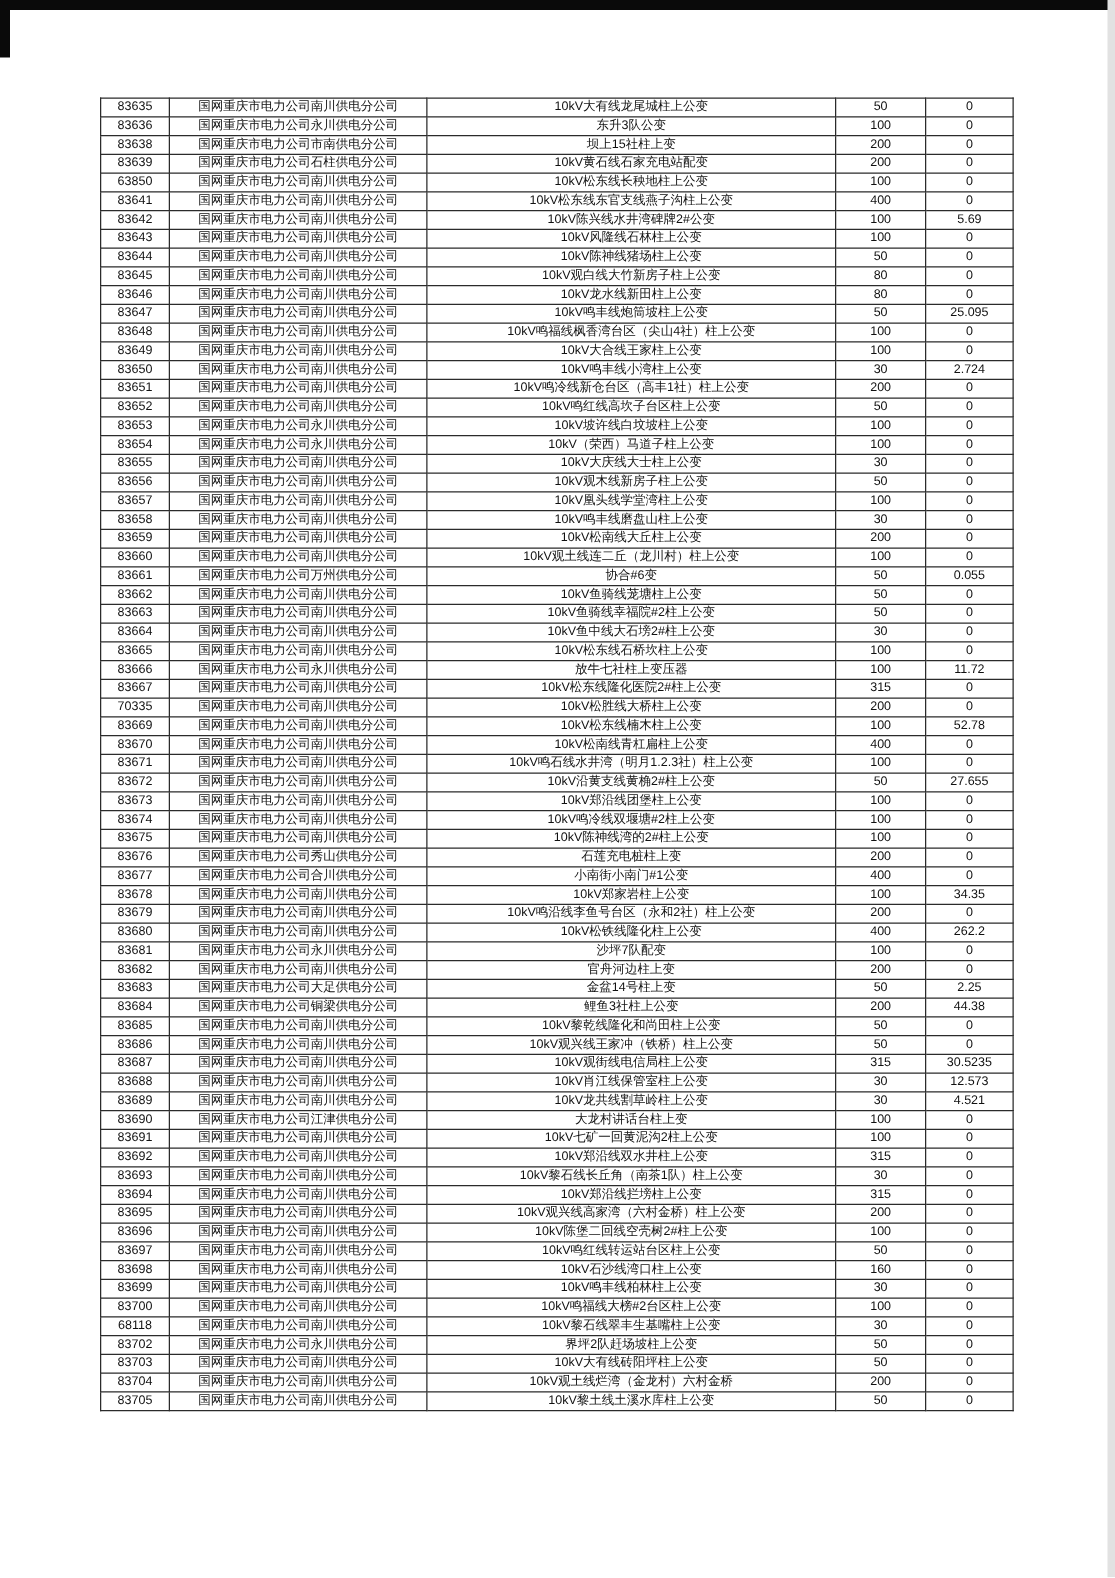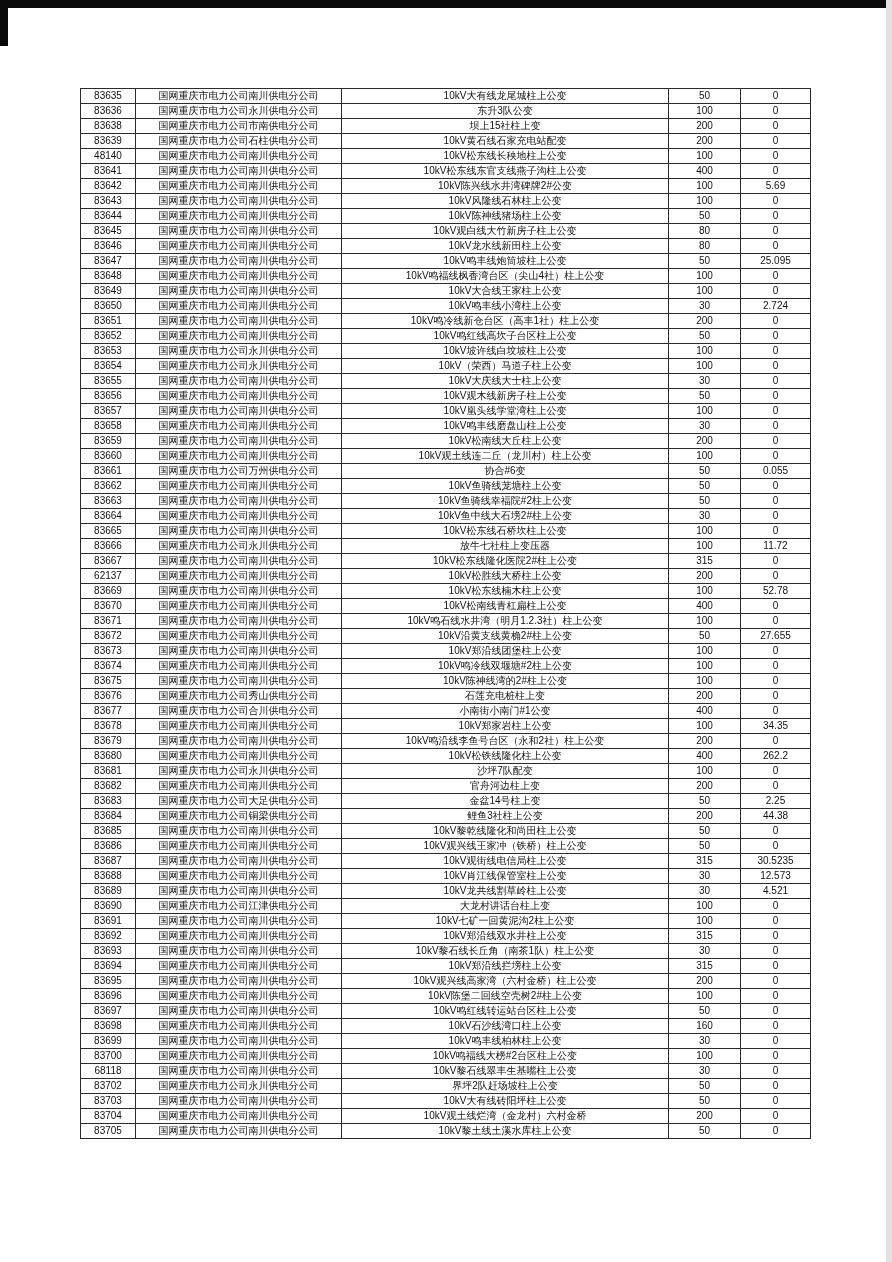--- a/index.html
+++ b/index.html
@@ -29,21 +29,21 @@
   }
   .right-edge {
     position: absolute;
     right: 0; top: 0;
     width: 6px; height: 1262px;
     background: #e2e2e2;
   }
   table.data-table {
     position: absolute;
     left: 80px;
-    top: 88px;
+    top: 78px;
     width: 730px;
     border-collapse: collapse;
     table-layout: fixed;
   }
   table.data-table td {
     border: 1px solid #2b2b2b;
     height: 14.32px;
     line-height: 14px;
     padding: 0 2px;
     text-align: center;
@@ -99,21 +99,21 @@
           <td>0</td>
         </tr>
         <tr>
           <td>83639</td>
           <td>国网重庆市电力公司石柱供电分公司</td>
           <td>10kV黄石线石家充电站配变</td>
           <td>200</td>
           <td>0</td>
         </tr>
         <tr>
-          <td>48140</td>
+          <td>63850</td>
           <td>国网重庆市电力公司南川供电分公司</td>
           <td>10kV松东线长秧地柱上公变</td>
           <td>100</td>
           <td>0</td>
         </tr>
         <tr>
           <td>83641</td>
           <td>国网重庆市电力公司南川供电分公司</td>
           <td>10kV松东线东官支线燕子沟柱上公变</td>
           <td>400</td>
@@ -295,21 +295,21 @@
           <td>11.72</td>
         </tr>
         <tr>
           <td>83667</td>
           <td>国网重庆市电力公司南川供电分公司</td>
           <td>10kV松东线隆化医院2#柱上公变</td>
           <td>315</td>
           <td>0</td>
         </tr>
         <tr>
-          <td>62137</td>
+          <td>70335</td>
           <td>国网重庆市电力公司南川供电分公司</td>
           <td>10kV松胜线大桥柱上公变</td>
           <td>200</td>
           <td>0</td>
         </tr>
         <tr>
           <td>83669</td>
           <td>国网重庆市电力公司南川供电分公司</td>
           <td>10kV松东线楠木柱上公变</td>
           <td>100</td>

